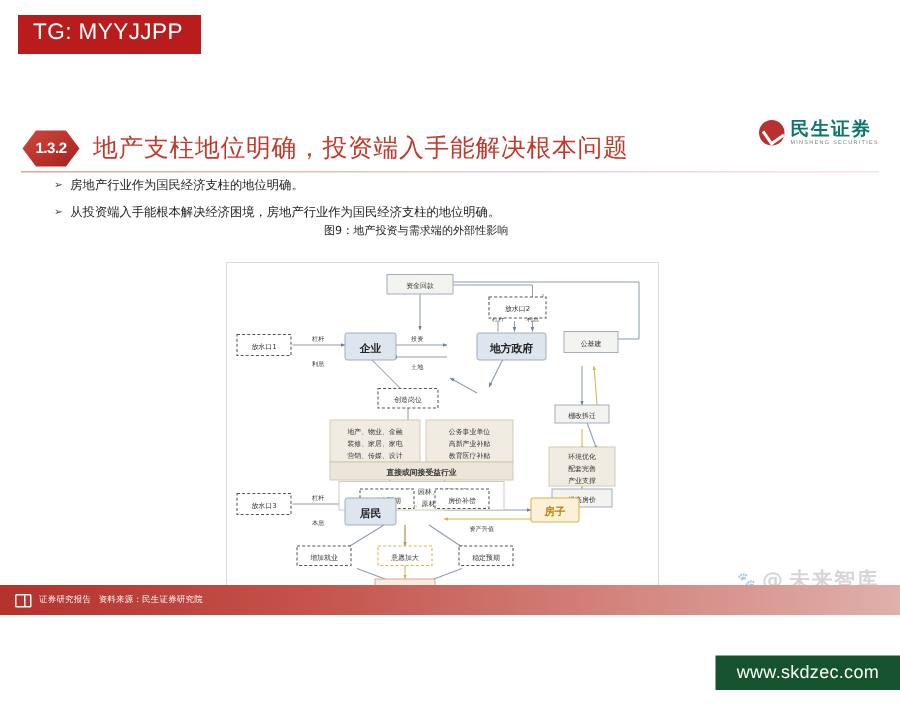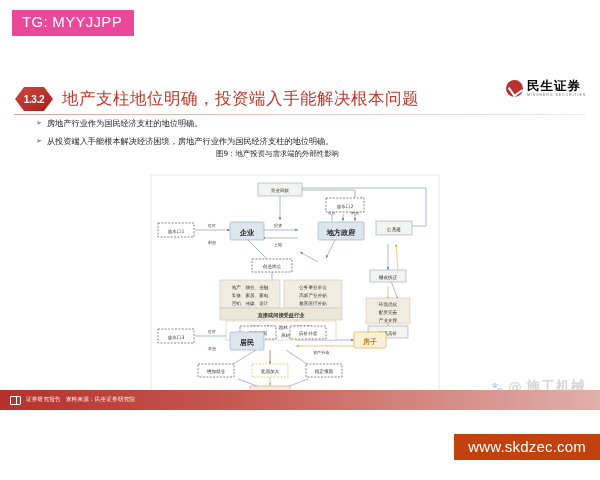--- a/index.html
+++ b/index.html
@@ -10,21 +10,21 @@
     overflow:hidden;position:relative;
   }
   .slide{
     position:absolute;left:0;top:0;width:600px;height:480px;
     background:#fff;
   }
 
   
   .tg-watermark{
     position:absolute;left:12px;top:10px;
-    background:#ec4899;color:#fff;
+    background:#b91c1c;color:#fff;
     padding:4px 12px 5px 10px;
     font-size:15px;letter-spacing:.3px;
     line-height:1.1;
     font-family:"Liberation Sans",sans-serif;
   }
 
   
   .page{
     position:absolute;left:0;top:62px;width:600px;height:348px;
     background:#ffffff;
@@ -65,21 +65,21 @@
     background:#b8312f;position:relative;flex:0 0 auto;
   }
   .brand-mark:after{
     content:"";position:absolute;left:4px;top:4px;
     width:9px;height:9px;
     border-left:2px solid #fff;border-bottom:2px solid #fff;
     transform:rotate(-35deg);
   }
   .brand-txt{line-height:1;}
   .brand-cn{
-    font-size:12.5px;font-weight:bold;color:#000000;letter-spacing:1px;
+    font-size:12.5px;font-weight:bold;color:#0f766e;letter-spacing:1px;
     display:block;
   }
   .brand-en{
     font-size:3.6px;color:#777;letter-spacing:.9px;display:block;
     margin-top:1.5px;
     font-family:"Liberation Sans",sans-serif;
   }
 
   
   .bullets{position:absolute;left:36px;top:56px;}
@@ -137,22 +137,22 @@
     font-size:4.6px;color:#9c9c9c;letter-spacing:.6px;margin-top:2px;
   }
 
   
   .bottom-strip{
     position:absolute;left:0;top:410px;width:600px;height:70px;
     background:#ffffff;
   }
   .url-wm{
     position:absolute;right:0;bottom:20px;
-    background:#c2410c;color:#fff;
-    padding:4px 14px 5px 14px;font-size:15px;
+    background:#14532d;color:#fff;
+    padding:4px 14px 5px 14px;font-size:12px;
     font-family:"Liberation Sans",sans-serif;
     letter-spacing:.2px;
   }
 
   
   .nd{font-size:4.6px;font-family:"DejaVu Sans",sans-serif;}
   .lb{font-size:4.1px;fill:#333;font-family:"DejaVu Sans",sans-serif;}
 </style>
 </head>
 <body>
@@ -394,21 +394,21 @@
         </g>
       </svg>
     </div>
 
   </div>
 
   <div class="wm">
     <div class="wm-main">
       <span class="wm-paw">🐾</span>
       <span>@</span>
-      <span>施工机械</span>
+      <span>未来智库</span>
     </div>
     <div class="wm-sub">· 提供行业报告第一交易平台</div>
   </div>
 
   <div class="footer">
     <div class="footer-left">
       <span class="book-ico"></span>
       <span>证券研究报告</span>
       <span>资料来源：民生证券研究院</span>
     </div>

